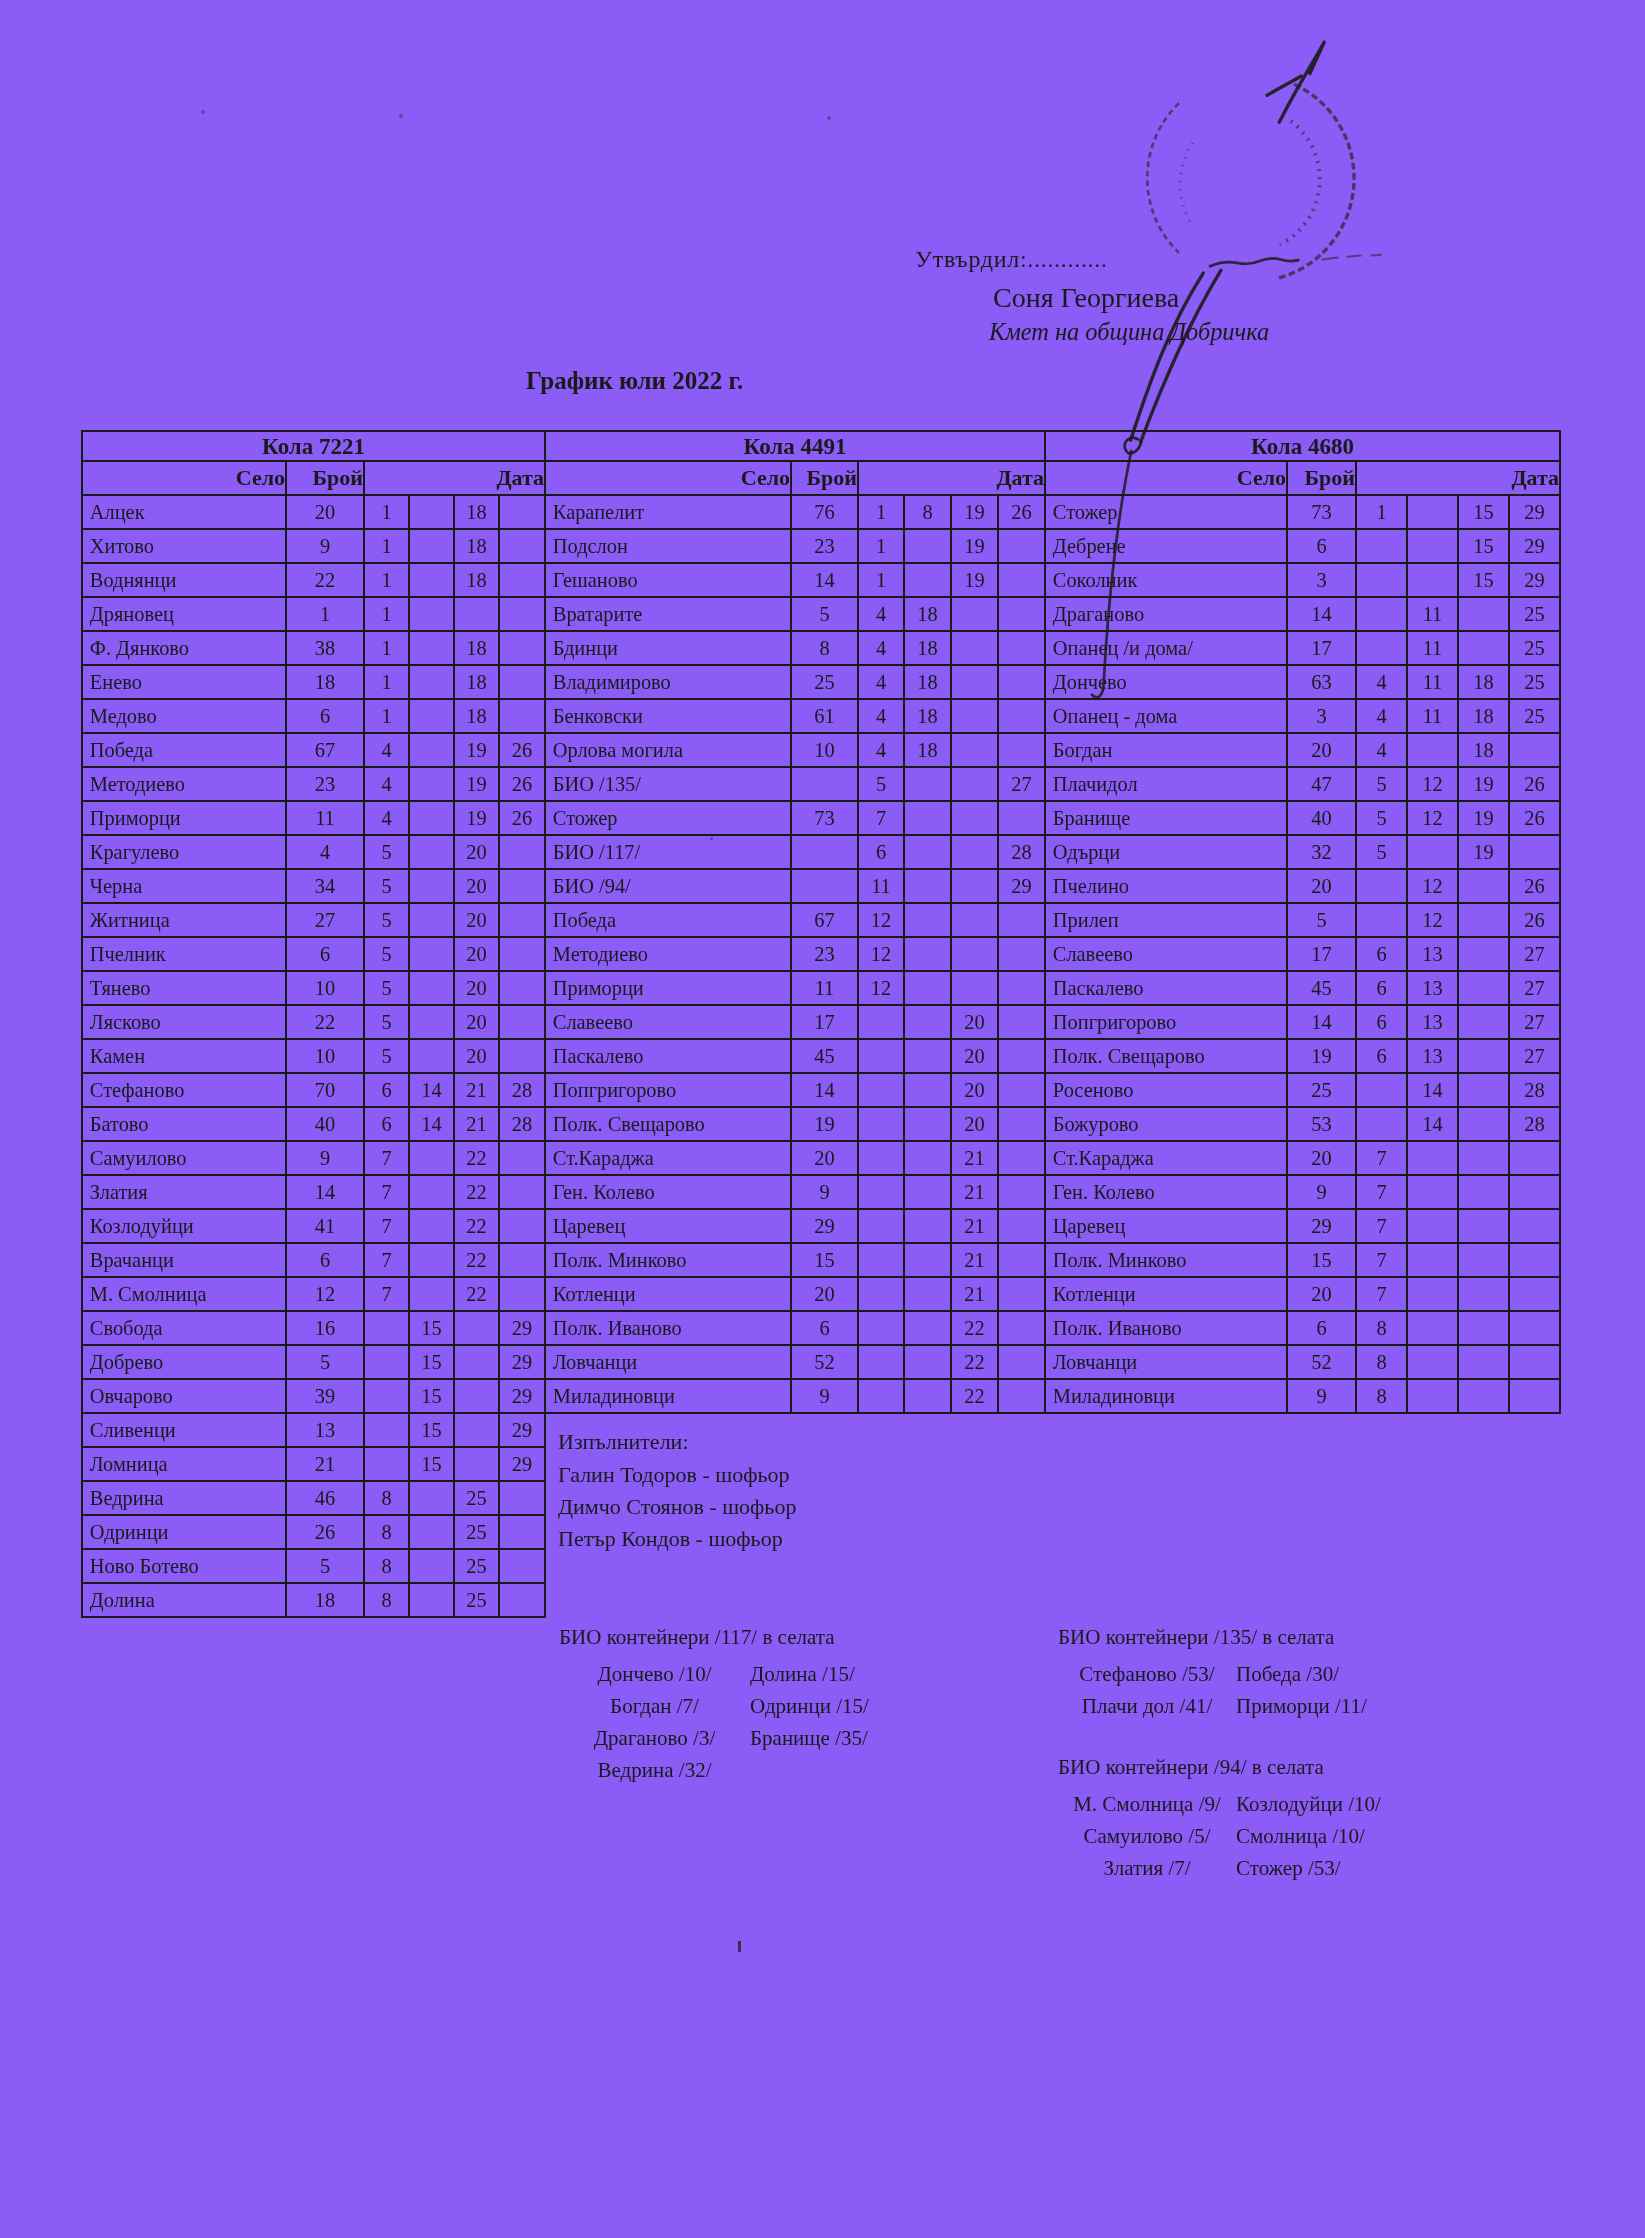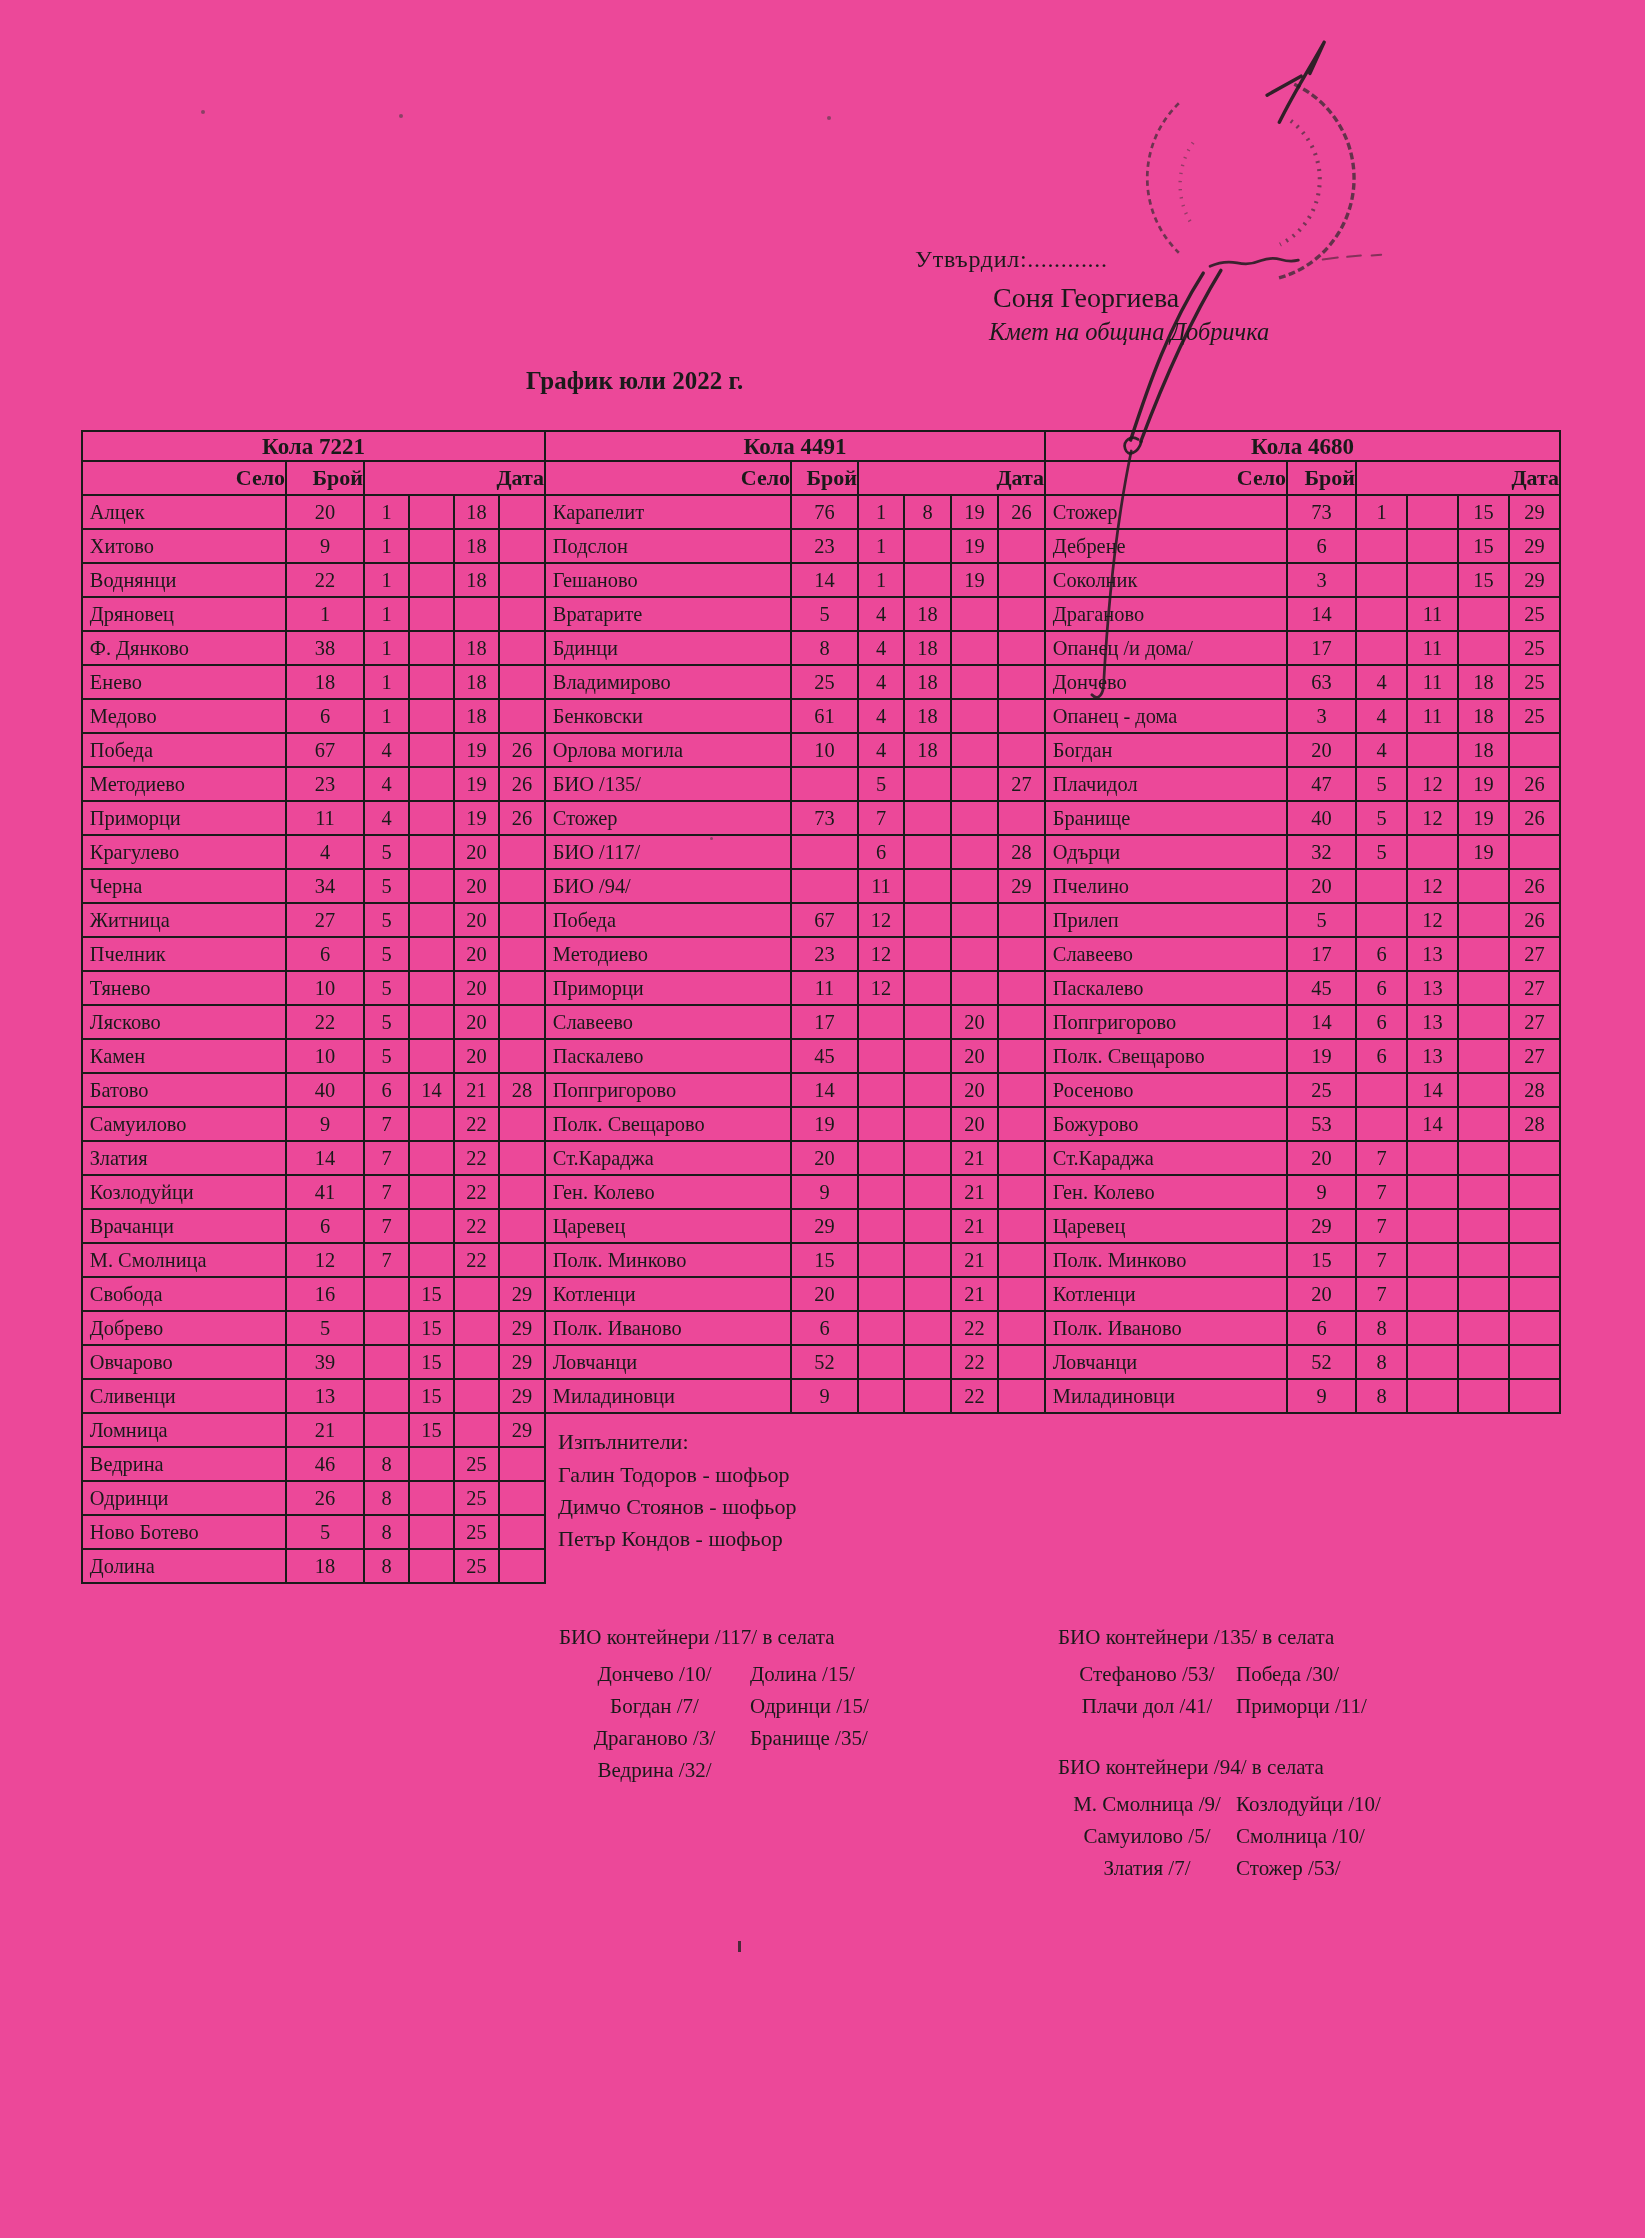--- a/index.html
+++ b/index.html
@@ -1,18 +1,18 @@
 <!DOCTYPE html>
 <html lang="bg" style="font-size:11px"><head>
 <meta charset="utf-8">
 <style>
   :root{ --ink:#1a1a1a; }
   html,body{margin:0;padding:0;background:#888;}
   .page{
-    position:relative; width:1646px; height:2239px; background:#ec4899;
+    position:relative; width:1646px; height:2239px; background:#8b5cf6;
     font-family:"Liberation Serif","DejaVu Serif",serif; color:var(--ink);
     overflow:hidden;
   }
   .abs{position:absolute; white-space:nowrap;}
 
   
   .approval-label{left:915px; top:246px; font-size:24px; letter-spacing:0.7px;}
   .approval-name{left:993px; top:282px; font-size:28px;}
   .approval-role{left:989px; top:318px; font-size:24.4px; font-style:italic;}
 
@@ -214,20 +214,28 @@
             <td class="d">20</td>
             <td class="d"></td>
           </tr>
           <tr>
             <td class="v">Камен</td>
             <td class="c">10</td>
             <td class="d">5</td>
             <td class="d"></td>
             <td class="d">20</td>
             <td class="d"></td>
+          </tr>
+          <tr>
+            <td class="v">Стефаново</td>
+            <td class="c">70</td>
+            <td class="d">6</td>
+            <td class="d">14</td>
+            <td class="d">21</td>
+            <td class="d">28</td>
           </tr>
           <tr>
             <td class="v">Батово</td>
             <td class="c">40</td>
             <td class="d">6</td>
             <td class="d">14</td>
             <td class="d">21</td>
             <td class="d">28</td>
           </tr>
           <tr>

